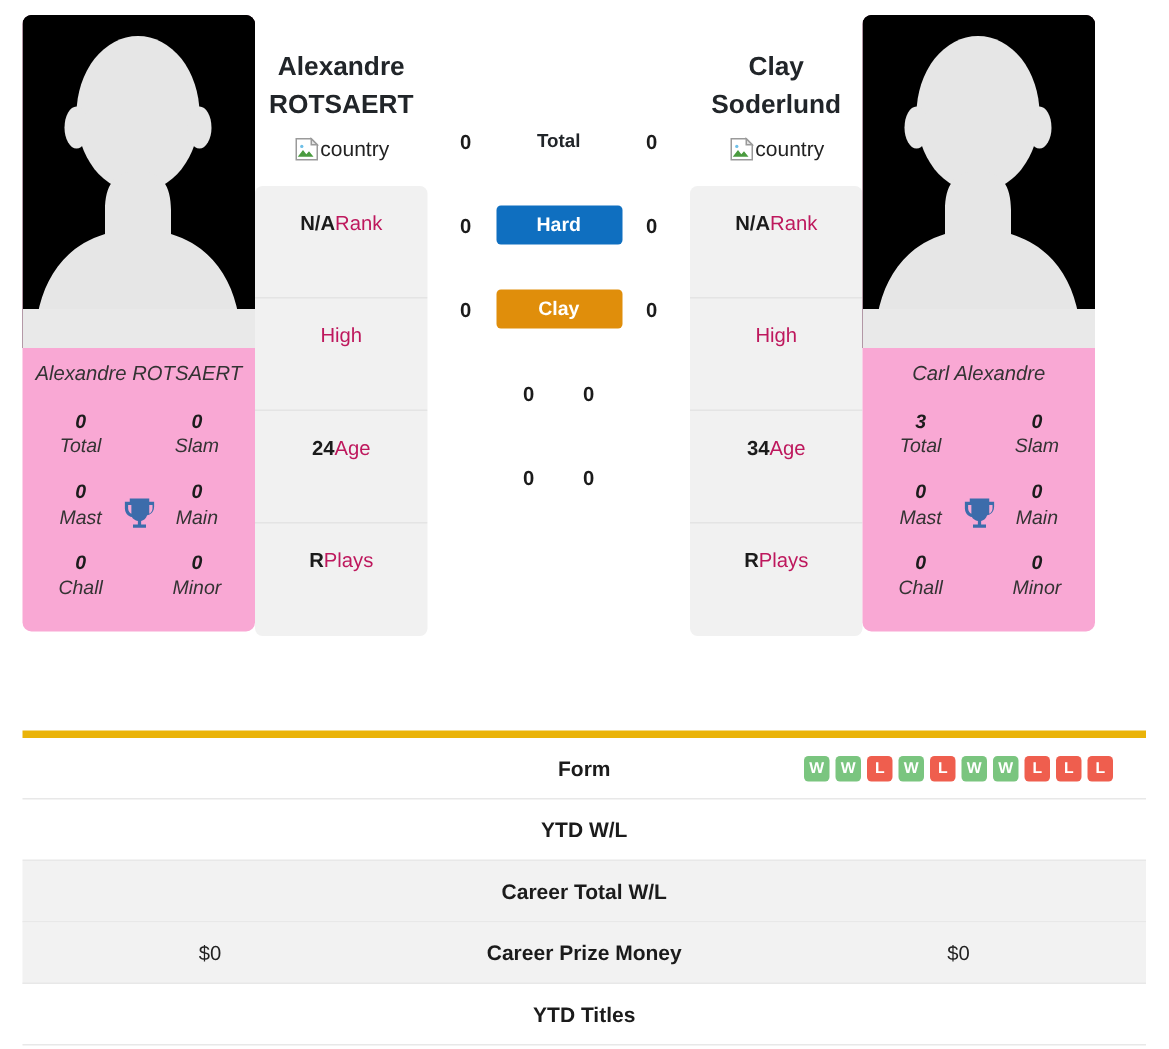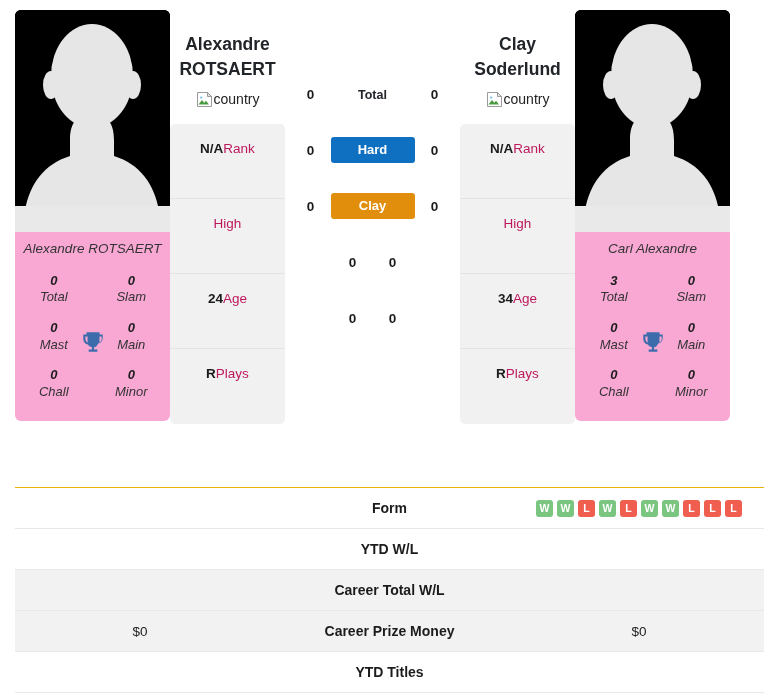--- a/index.html
+++ b/index.html
@@ -164,21 +164,21 @@
     text-align: center;
     line-height: 1.25;
   }
 
   
   .table-wrap {
     position: absolute;
     left: 15px;
     top: 487px;
     width: 749px;
-    border-top: 1px solid #eab308;
+    border-top: 5px solid #eab308;
   }
   .trow {
     display: flex;
     align-items: center;
     height: 41px;
     border-bottom: 1px solid #e8e8e8;
   }
   .trow.shaded { background: #f2f2f2; }
   .tcell {
     flex: 1 1 0;

